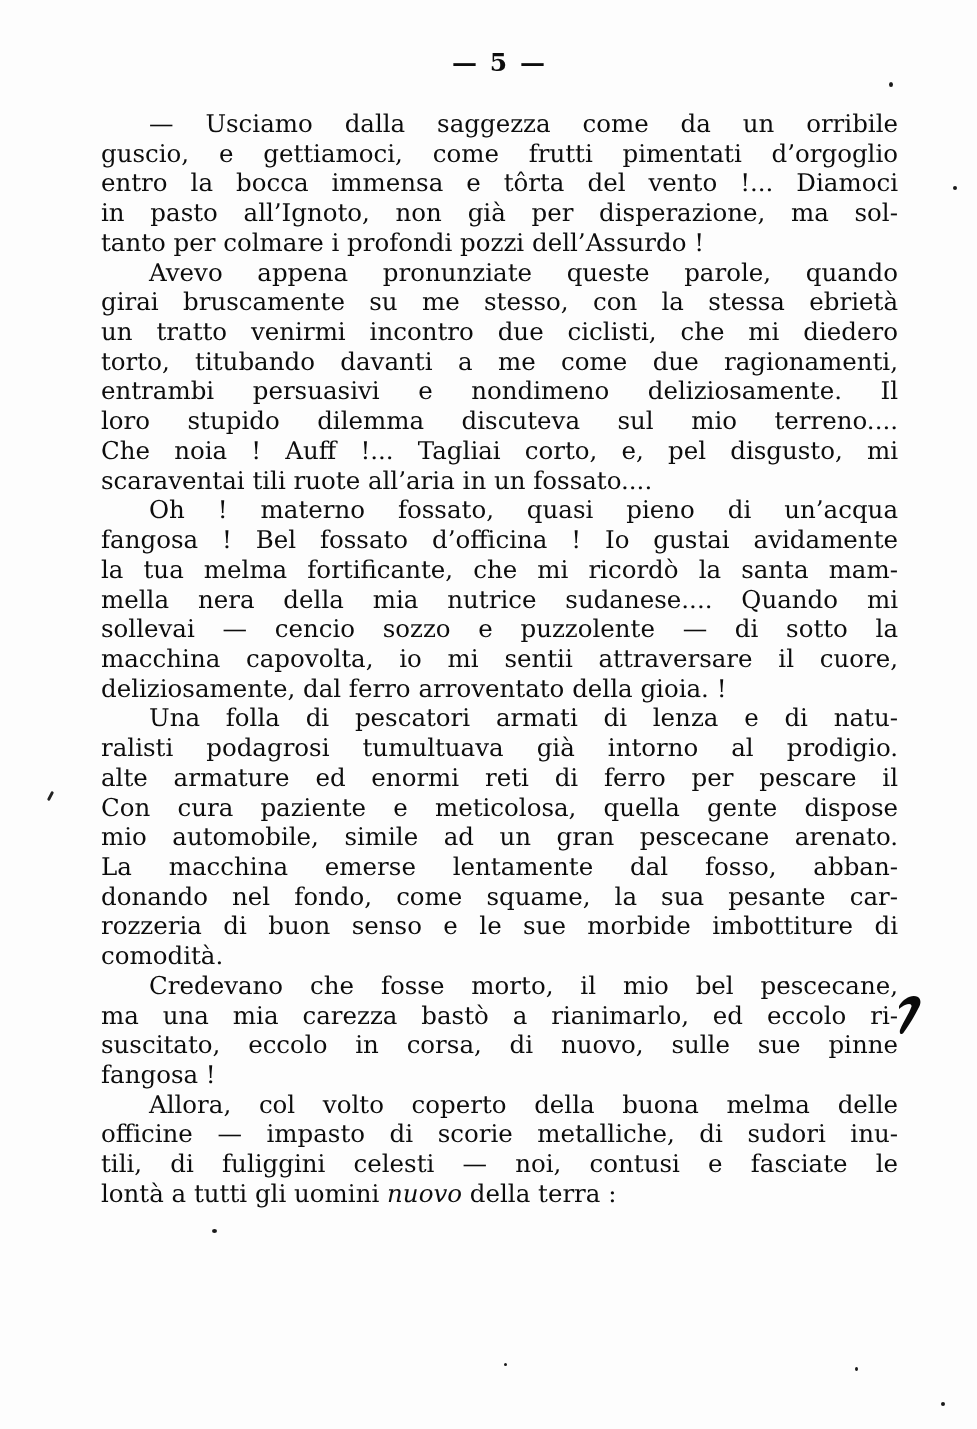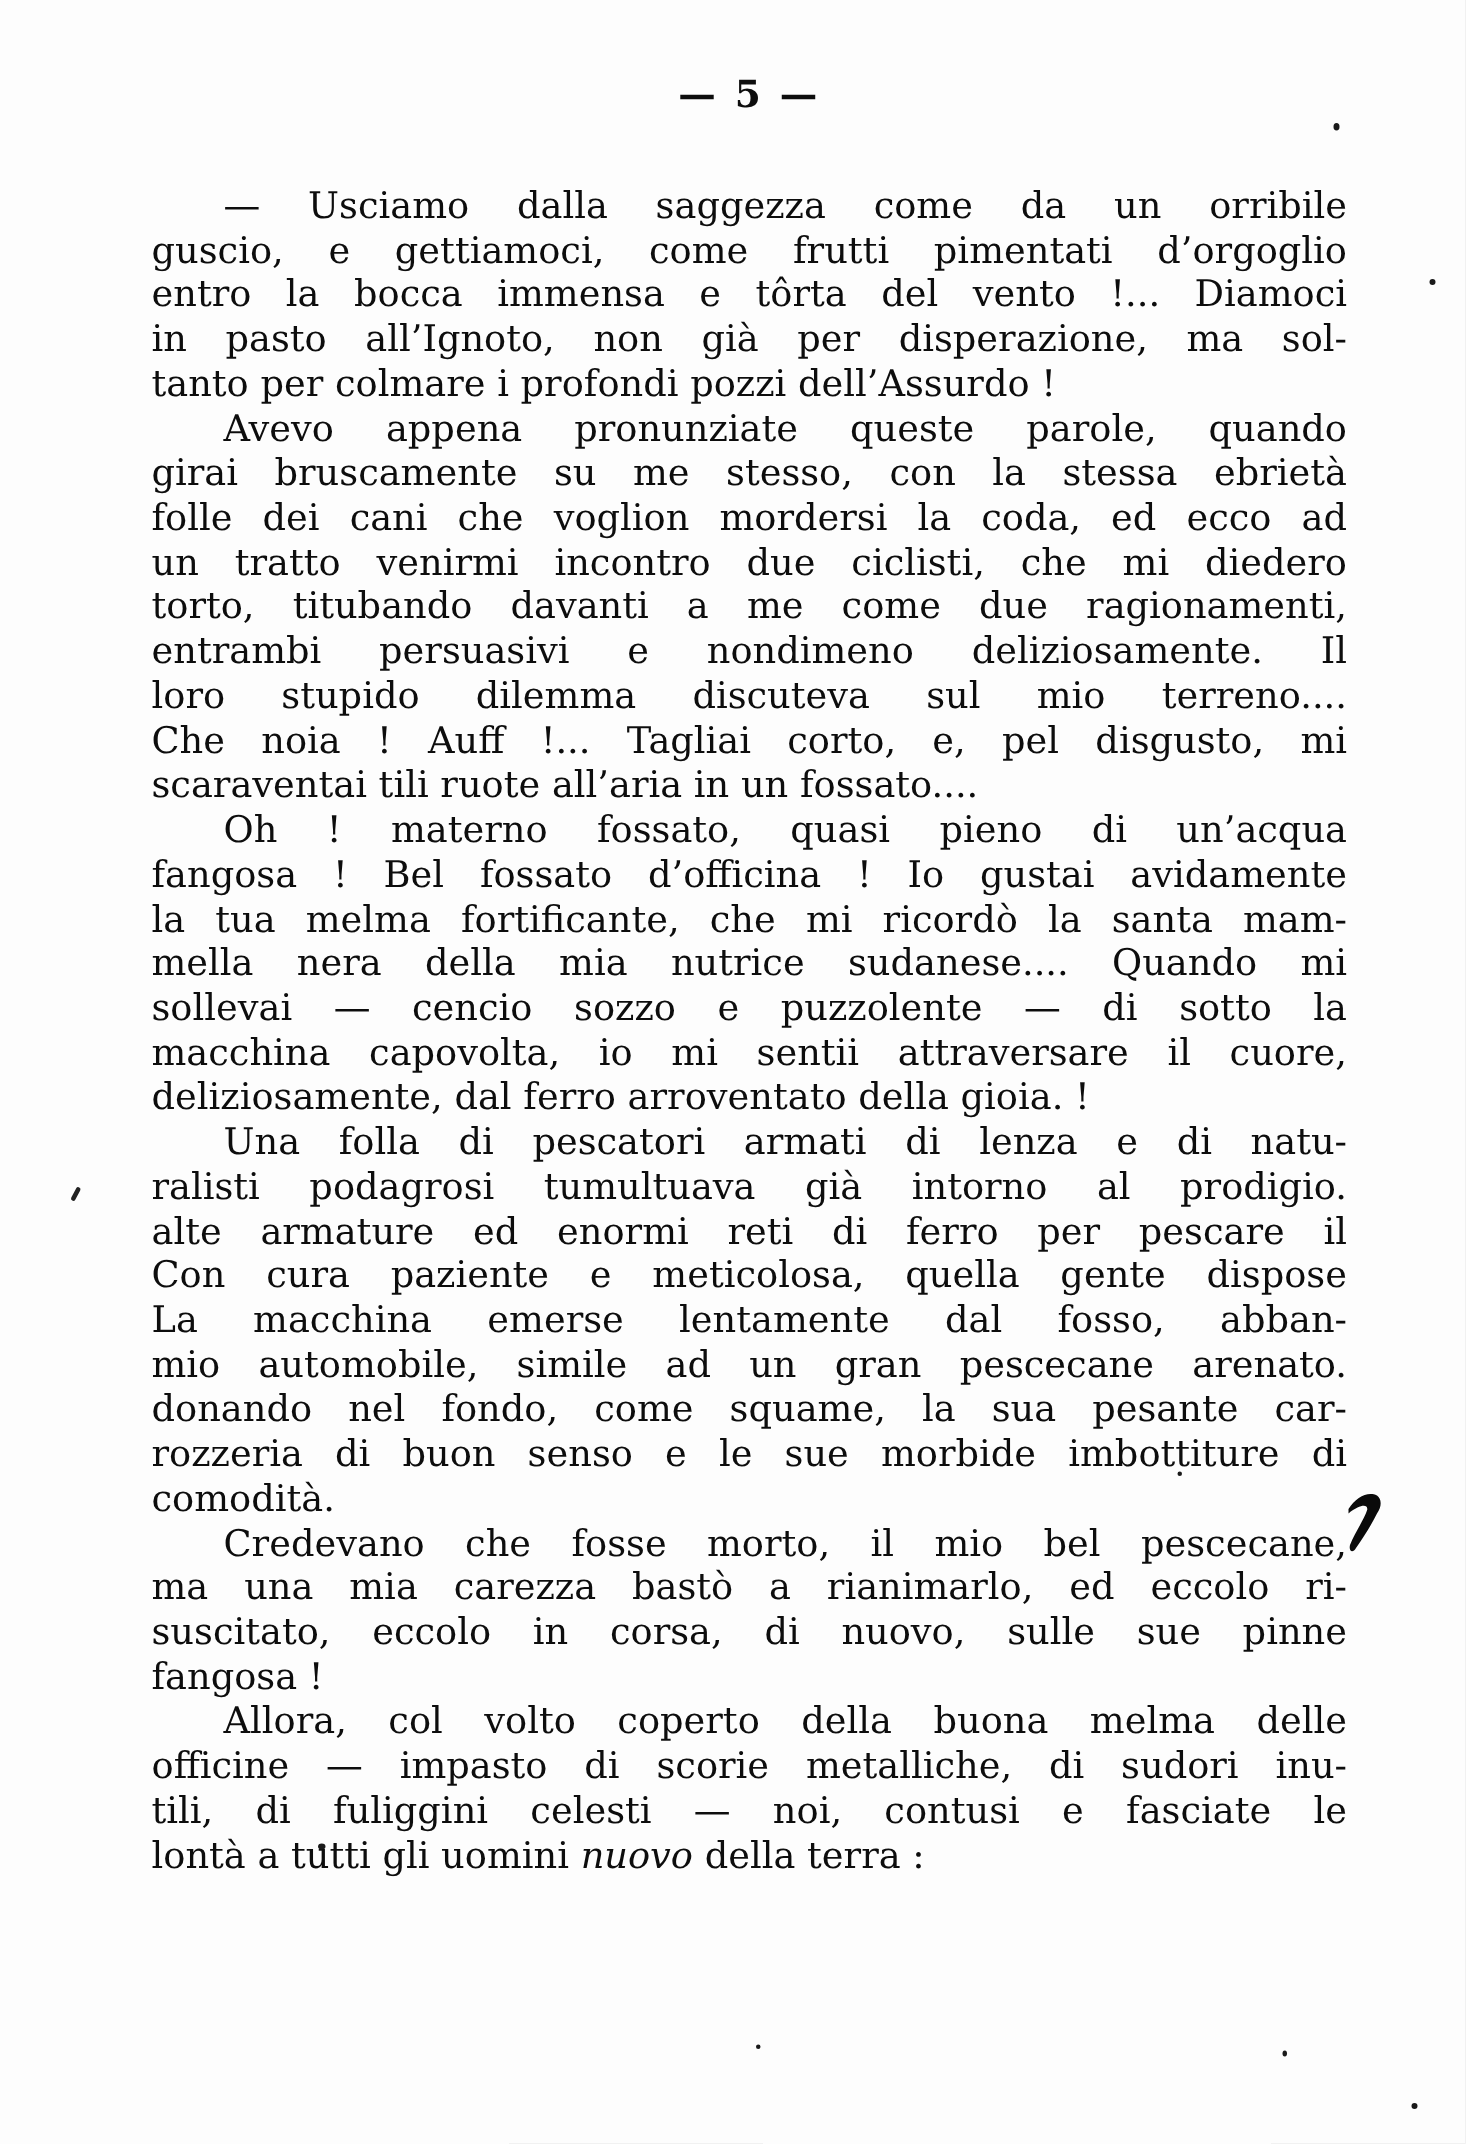--- a/index.html
+++ b/index.html
@@ -18,21 +18,21 @@
     top: 48px;
     left: 101px;
     width: 797px;
     text-align: center;
     font-size: 25px;
     letter-spacing: 2px;
     font-weight: bold;
   }
   .text-block {
     position: absolute;
-    top: 122px;
+    top: 109px;
     left: 101px;
     width: 797px;
     font-size: 24.5px;
     line-height: 29.72px;
     text-rendering: geometricPrecision;
   }
   .paragraph { margin: 0; }
   .line {
     text-align: justify;
     text-align-last: justify;
@@ -75,21 +75,20 @@
       <div class="paragraph">
         <div class="line first">— Usciamo dalla saggezza come da un orribile</div>
         <div class="line">guscio, e gettiamoci, come frutti pimentati d’orgoglio</div>
         <div class="line">entro la bocca immensa e tôrta del vento !... Diamoci</div>
         <div class="line">in pasto all’Ignoto, non già per disperazione, ma sol-</div>
         <div class="line last">tanto per colmare i profondi pozzi dell’Assurdo !</div>
       </div>
       <div class="paragraph">
         <div class="line first">Avevo appena pronunziate queste parole, quando</div>
         <div class="line">girai bruscamente su me stesso, con la stessa ebrietà</div>
-        <div class="line">folle dei cani che voglion mordersi la coda, ed ecco ad</div>
         <div class="line">un tratto venirmi incontro due ciclisti, che mi diedero</div>
         <div class="line">torto, titubando davanti a me come due ragionamenti,</div>
         <div class="line">entrambi persuasivi e nondimeno deliziosamente. Il</div>
         <div class="line">loro stupido dilemma discuteva sul mio terreno....</div>
         <div class="line">Che noia ! Auff !... Tagliai corto, e, pel disgusto, mi</div>
         <div class="line last">scaraventai tili ruote all’aria in un fossato....</div>
       </div>
       <div class="paragraph">
         <div class="line first">Oh ! materno fossato, quasi pieno di un’acqua</div>
         <div class="line">fangosa ! Bel fossato d’officina ! Io gustai avidamente</div>
@@ -97,22 +96,22 @@
         <div class="line">mella nera della mia nutrice sudanese.... Quando mi</div>
         <div class="line">sollevai — cencio sozzo e puzzolente — di sotto la</div>
         <div class="line">macchina capovolta, io mi sentii attraversare il cuore,</div>
         <div class="line last">deliziosamente, dal ferro arroventato della gioia. !</div>
       </div>
       <div class="paragraph">
         <div class="line first">Una folla di pescatori armati di lenza e di natu-</div>
         <div class="line">ralisti podagrosi tumultuava già intorno al prodigio.</div>
         <div class="line">alte armature ed enormi reti di ferro per pescare il</div>
         <div class="line">Con cura paziente e meticolosa, quella gente dispose</div>
+        <div class="line">mio automobile, simile ad un gran pescecane arenato.</div>
         <div class="line">La macchina emerse lentamente dal fosso, abban-</div>
-        <div class="line">mio automobile, simile ad un gran pescecane arenato.</div>
         <div class="line">donando nel fondo, come squame, la sua pesante car-</div>
         <div class="line">rozzeria di buon senso e le sue morbide imbottiture di</div>
         <div class="line last">comodità.</div>
       </div>
       <div class="paragraph">
         <div class="line first">Credevano che fosse morto, il mio bel pescecane,</div>
         <div class="line">ma una mia carezza bastò a rianimarlo, ed eccolo ri-</div>
         <div class="line">suscitato, eccolo in corsa, di nuovo, sulle sue pinne</div>
         <div class="line last">fangosa !</div>
       </div>

